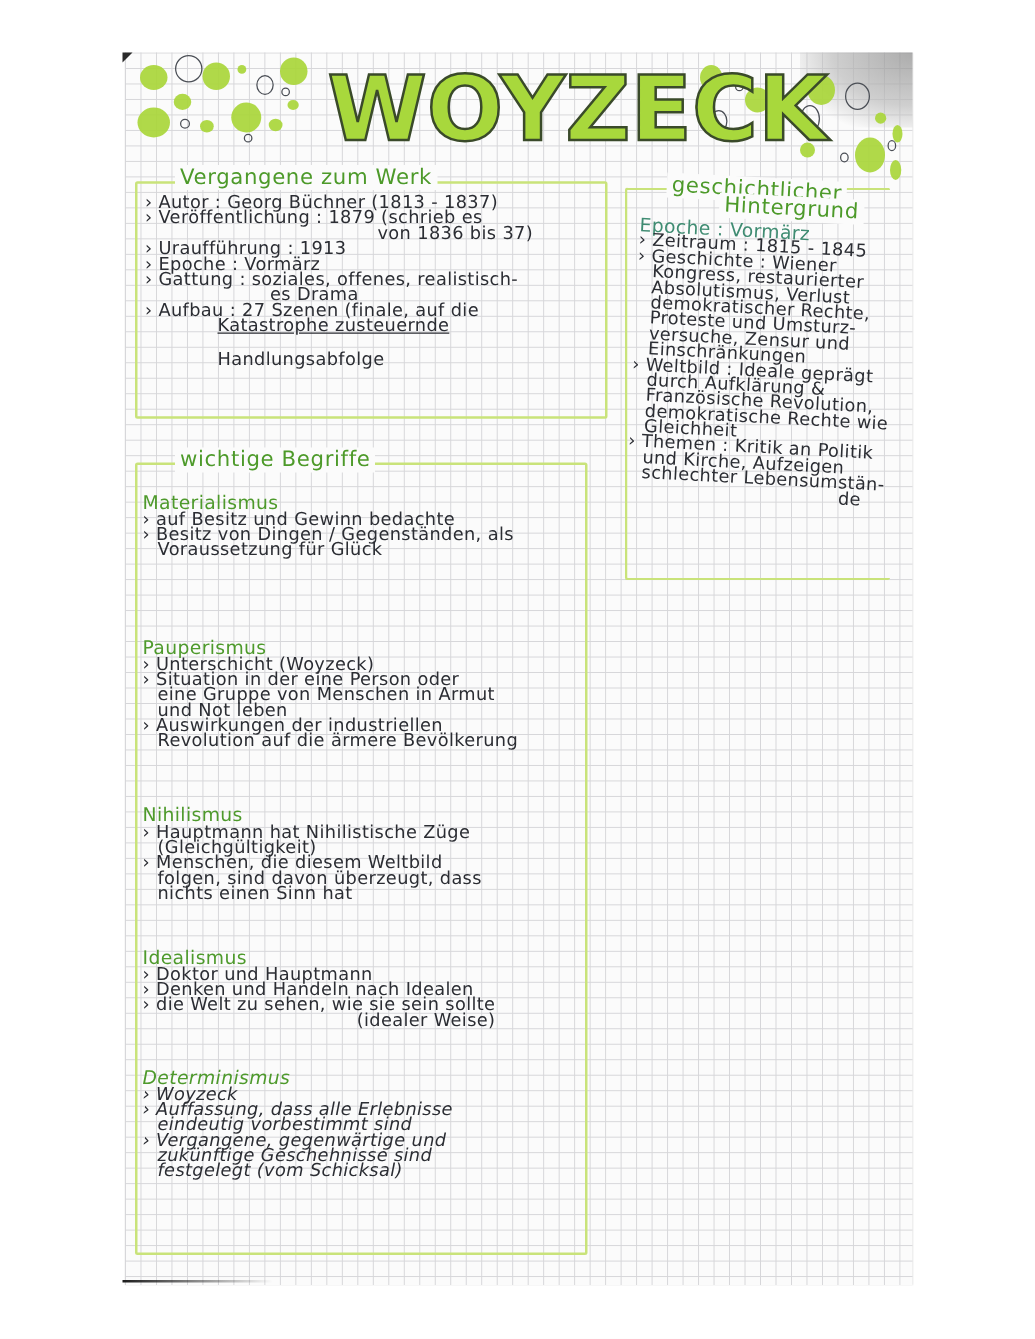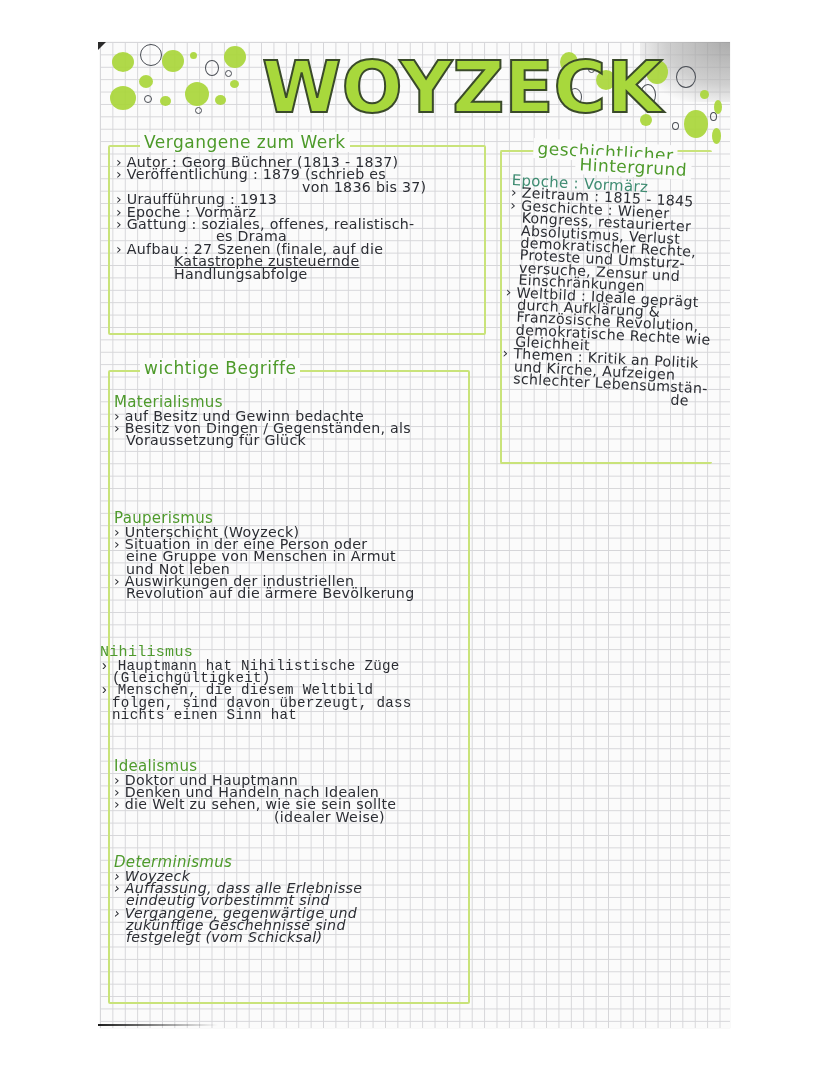--- a/index.html
+++ b/index.html
@@ -116,21 +116,21 @@
 <div class="blk hw" style="left:116px;top:156px;">
   <div class="line bullet">Autor : Georg Büchner (1813 - 1837)</div>
   <div class="line bullet">Veröffentlichung : 1879 (schrieb es</div>
   <div class="line" style="padding-left:186px;">von 1836 bis 37)</div>
   <div class="line bullet">Uraufführung : 1913</div>
   <div class="line bullet">Epoche : Vormärz</div>
   <div class="line bullet">Gattung : soziales, offenes, realistisch-</div>
   <div class="line" style="padding-left:100px;">es Drama</div>
   <div class="line bullet">Aufbau : 27 Szenen (finale, auf die</div>
   <div class="line" style="padding-left:58px;text-decoration:underline;">Katastrophe zusteuernde</div>
-  <div class="line" style="padding-left:58px;">Handlungsabfolge</div>
+  <div class="line" style="padding-left:58px;margin-top:14px;">Handlungsabfolge</div>
 </div>
 
 <div class="box" style="left:500px;top:150px;width:210px;height:310px;border-right:none;"></div>
 <div class="box-title" style="left:534px;top:138px;transform:rotate(3deg);transform-origin:left top;">
   <span class="bg">geschichtlicher</span>
 </div>
 <div class="box-title" style="left:576px;top:154px;transform:rotate(3deg);transform-origin:left top;">
   <span class="bg">Hintergrund</span>
 </div>
 <div class="blk hw right-col skew" style="left:512px;top:174px;">
@@ -169,35 +169,35 @@
 <div class="blk hw" style="left:114px;top:512px;">
   <div class="term">Pauperismus</div>
   <div class="line bullet">Unterschicht (Woyzeck)</div>
   <div class="line bullet">Situation in der eine Person oder</div>
   <div class="line indent">eine Gruppe von Menschen in Armut</div>
   <div class="line indent">und Not leben</div>
   <div class="line bullet">Auswirkungen der industriellen</div>
   <div class="line indent">Revolution auf die ärmere Bevölkerung</div>
 </div>
 
-<div class="blk hw" style="left:100px;top:646px;font-family:Liberation Mono, monospace;">
+<div class="blk hw" style="left:114px;top:646px;">
   <div class="term">Nihilismus</div>
   <div class="line bullet">Hauptmann hat Nihilistische Züge</div>
   <div class="line indent">(Gleichgültigkeit)</div>
   <div class="line bullet">Menschen, die diesem Weltbild</div>
   <div class="line indent">folgen, sind davon überzeugt, dass</div>
   <div class="line indent">nichts einen Sinn hat</div>
 </div>
 
 <div class="blk hw" style="left:114px;top:760px;">
   <div class="term">Idealismus</div>
   <div class="line bullet">Doktor und Hauptmann</div>
   <div class="line bullet">Denken und Handeln nach Idealen</div>
   <div class="line bullet">die Welt zu sehen, wie sie sein sollte</div>
-  <div class="line" style="padding-left:160px;">(idealer Weise)</div>
+  <div class="line" style="padding-left:160px;text-align:right;">(idealer Weise)</div>
 </div>
 
 <div class="blk hw" style="left:114px;top:856px;font-style:italic;">
   <div class="term">Determinismus</div>
   <div class="line bullet">Woyzeck</div>
   <div class="line bullet">Auffassung, dass alle Erlebnisse</div>
   <div class="line indent">eindeutig vorbestimmt sind</div>
   <div class="line bullet">Vergangene, gegenwärtige und</div>
   <div class="line indent">zukünftige Geschehnisse sind</div>
   <div class="line indent">festgelegt (vom Schicksal)</div>

